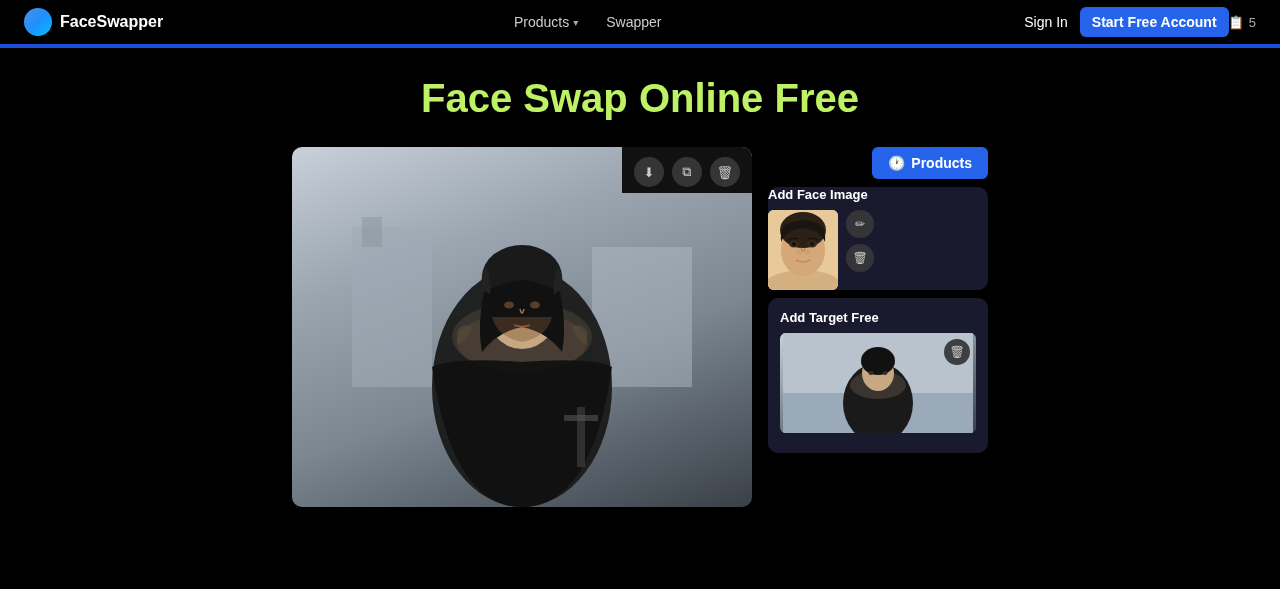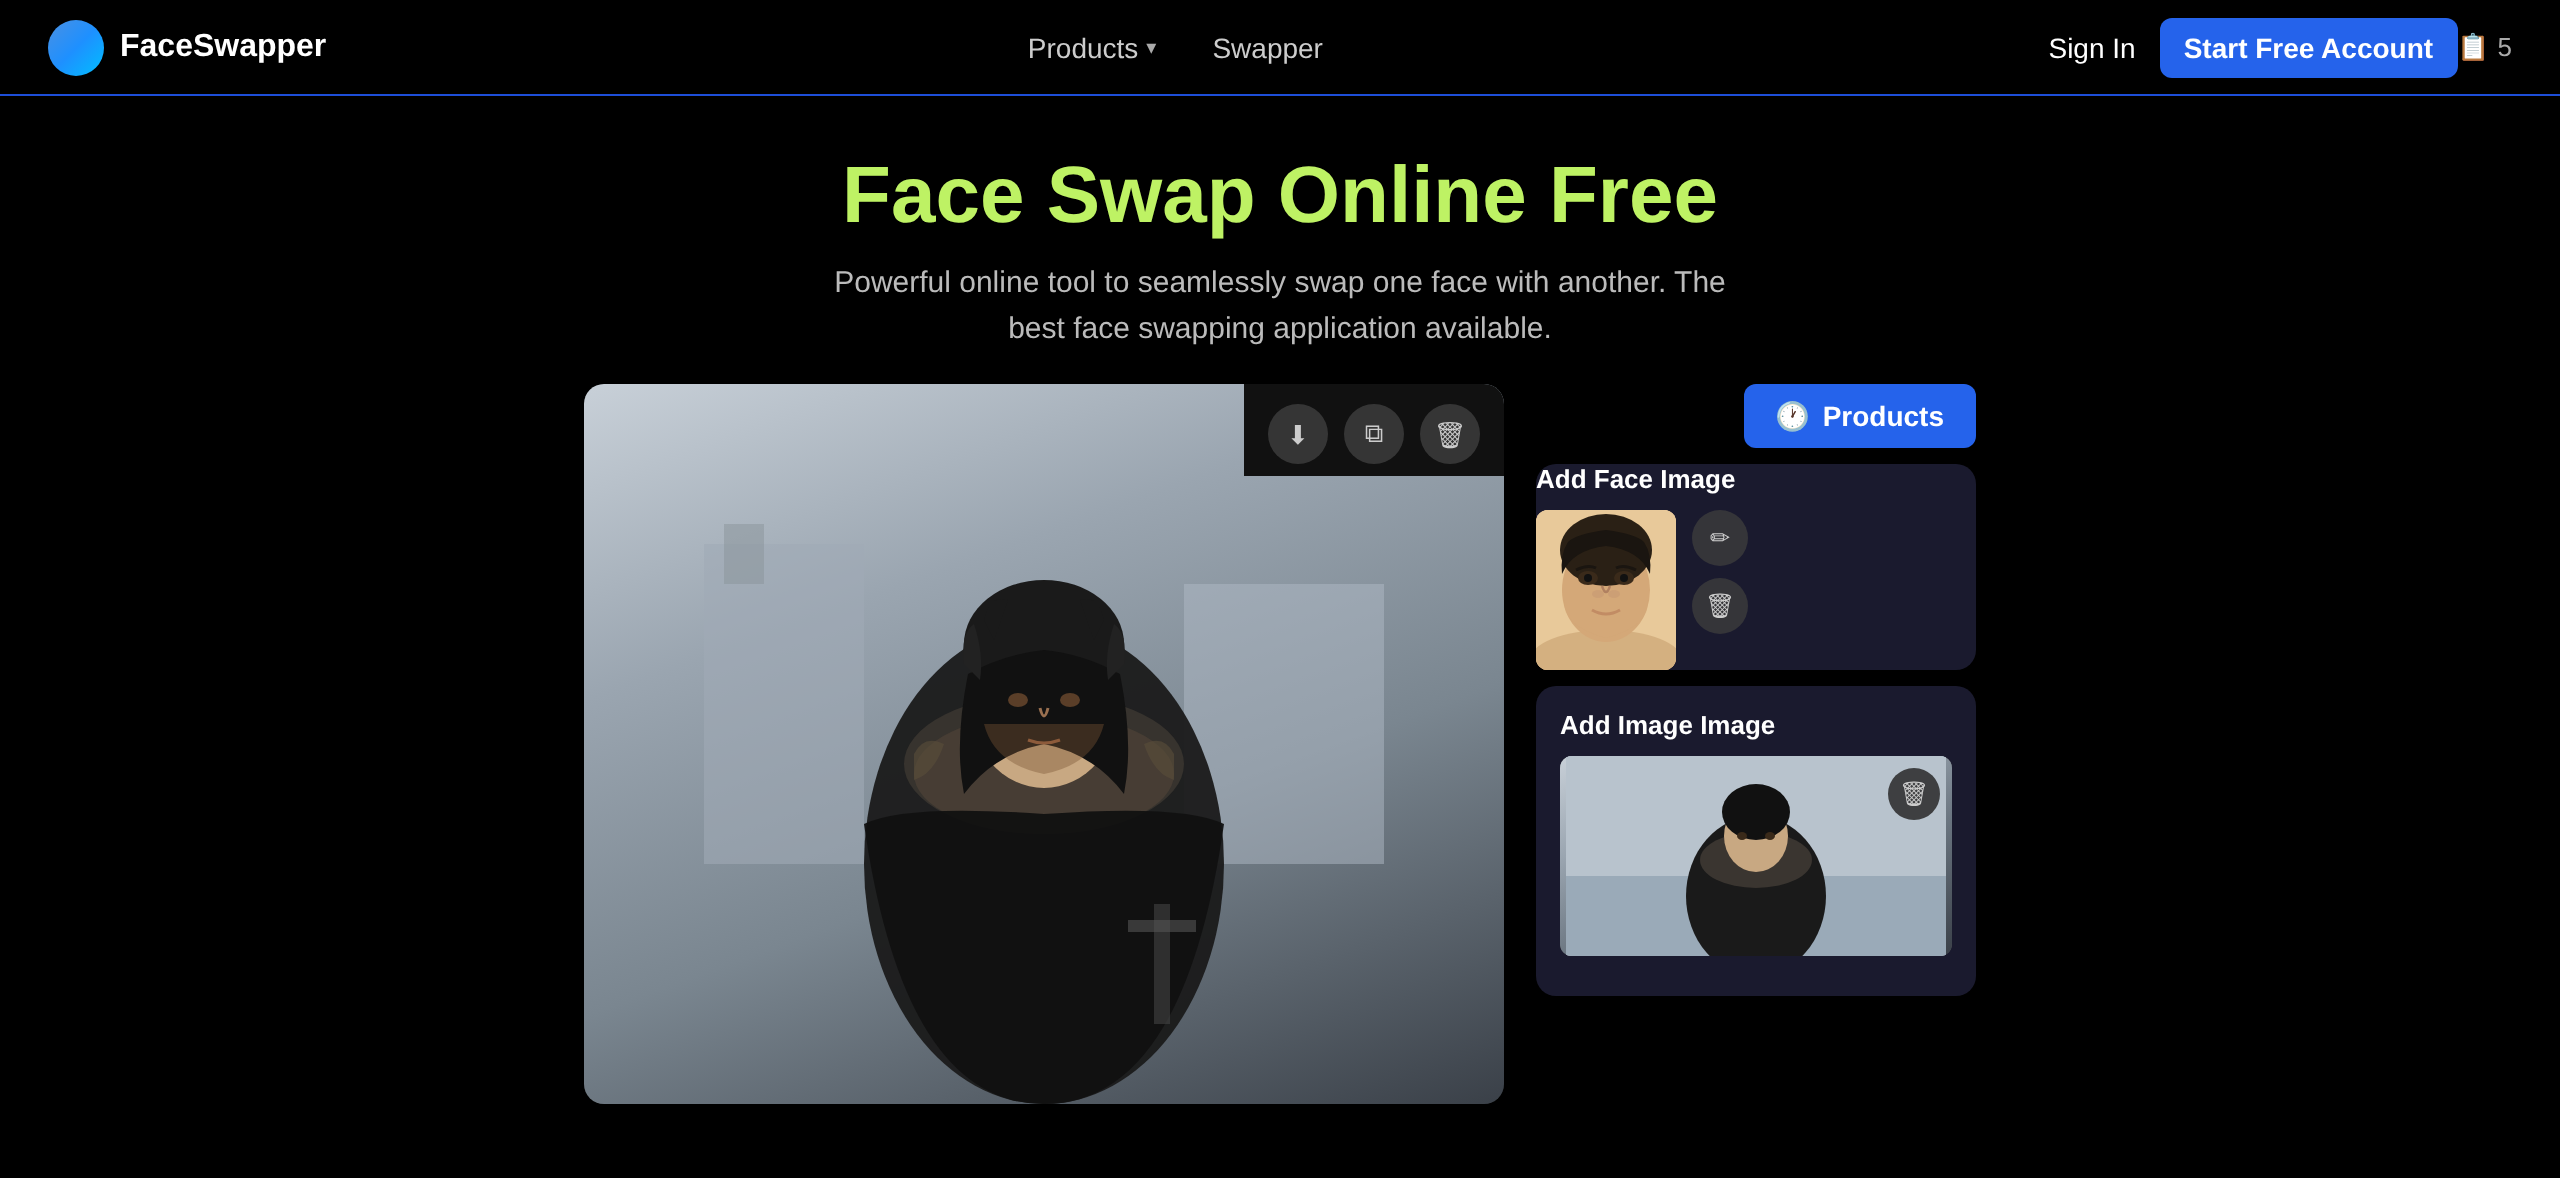--- a/index.html
+++ b/index.html
@@ -14,21 +14,21 @@
     }
 
     
     .navbar {
       display: flex;
       align-items: center;
       justify-content: space-between;
       padding: 0 24px;
       height: 48px;
       background: #000;
-      border-bottom: 1px solid #1d4ed8;
+      border-bottom: 4px solid #1d4ed8;
       position: relative;
       z-index: 10;
     }
     .navbar-logo {
       display: flex;
       align-items: center;
       gap: 8px;
     }
     .logo-icon {
       width: 28px;
@@ -338,21 +338,20 @@
     <button class="start-free-btn">Start Free Account</button>
     <div class="notification-badge">
       <span>📋</span>
       <span>5</span>
     </div>
   </div>
 </nav>
 
 <div class="hero">
   <h1>Face Swap Online Free</h1>
-  <p>Powerful online tool to seamlessly swap one face with another. The best face swapping application available.</p>
 </div>
 
 <div class="main-content">
 
   <div class="left-panel">
     <div class="image-toolbar">
       <button class="toolbar-btn">
         <span>⬇</span>
       </button>
       <button class="toolbar-btn">
@@ -461,21 +460,21 @@
             <span>✏</span>
           </button>
           <button class="face-action-btn">
             <span>🗑</span>
           </button>
         </div>
       </div>
     </div>
 
     <div class="target-panel">
-      <div class="panel-title">Add Image Image</div>
+      <div class="panel-title">Add Target Free</div>
       <div class="target-thumbnail">
         <div class="target-thumb-inner">
 
           <svg width="190" height="100" viewBox="0 0 190 100">
             <rect x="0" y="0" width="190" height="100" fill="#b0bac5"></rect>
 
             <rect x="0" y="0" width="190" height="100" fill="#9aaab8"></rect>
 
             <rect x="0" y="0" width="190" height="60" fill="#c5cdd5" opacity="0.7"></rect>
 

